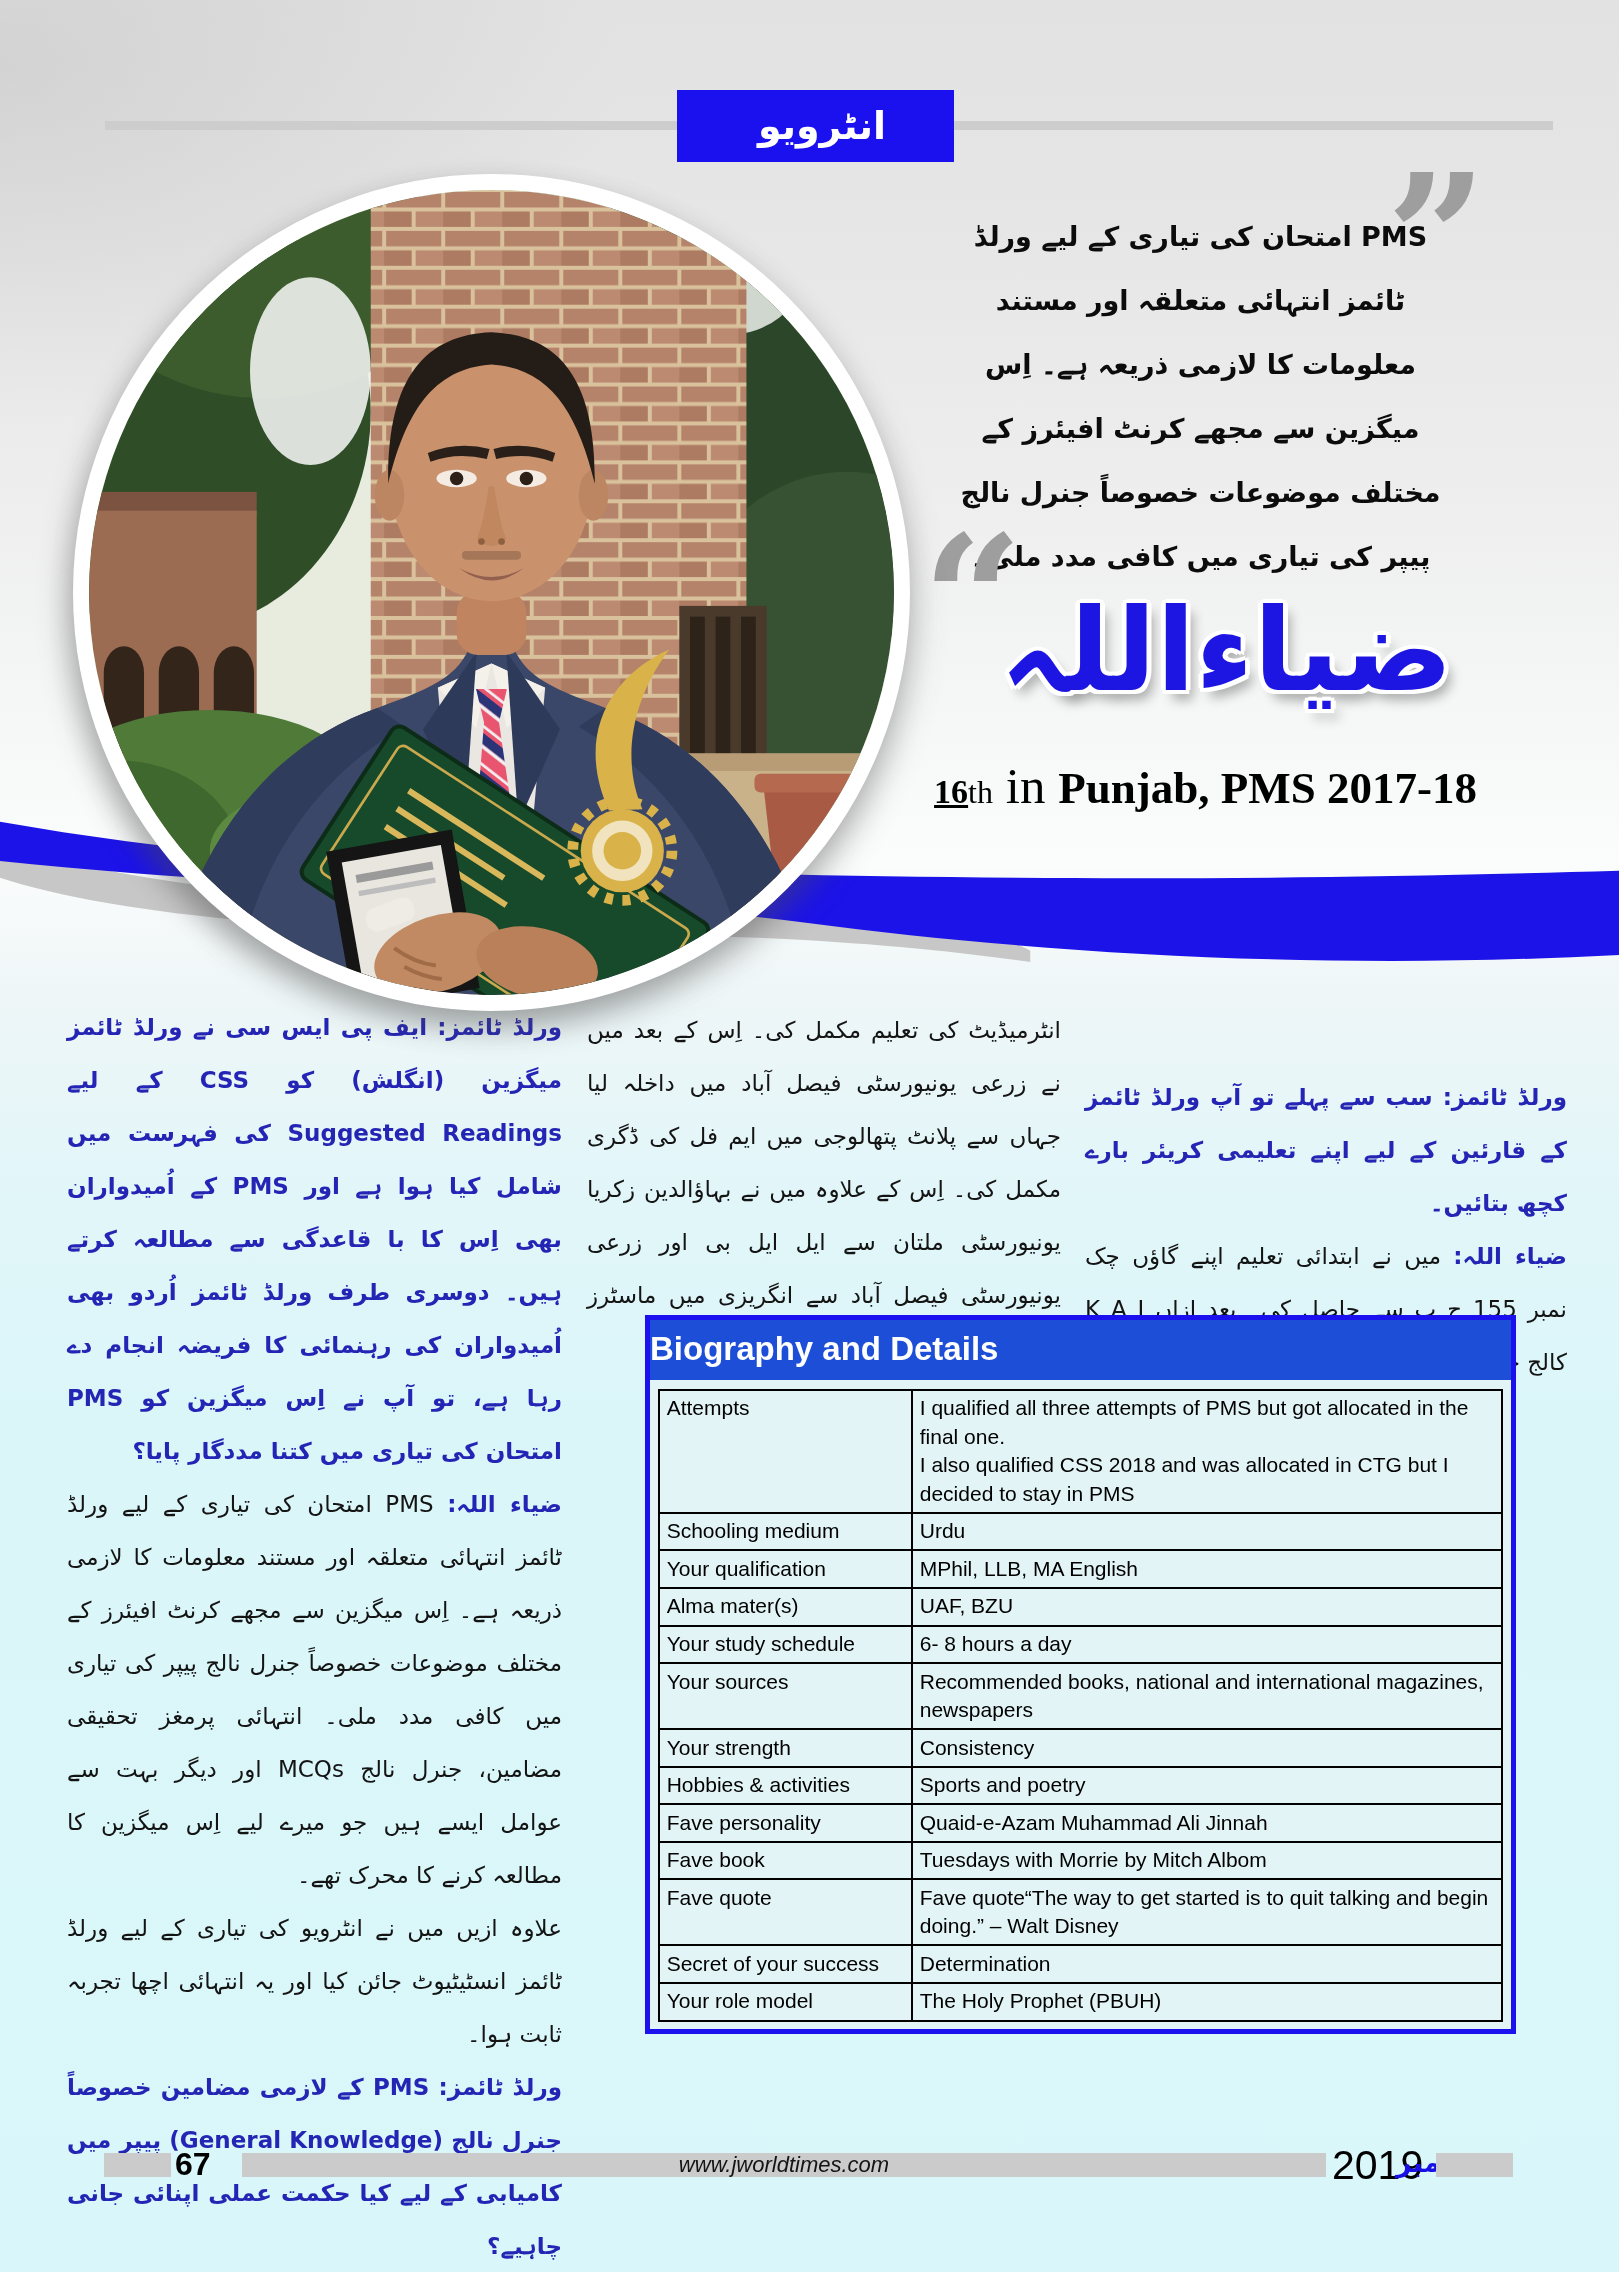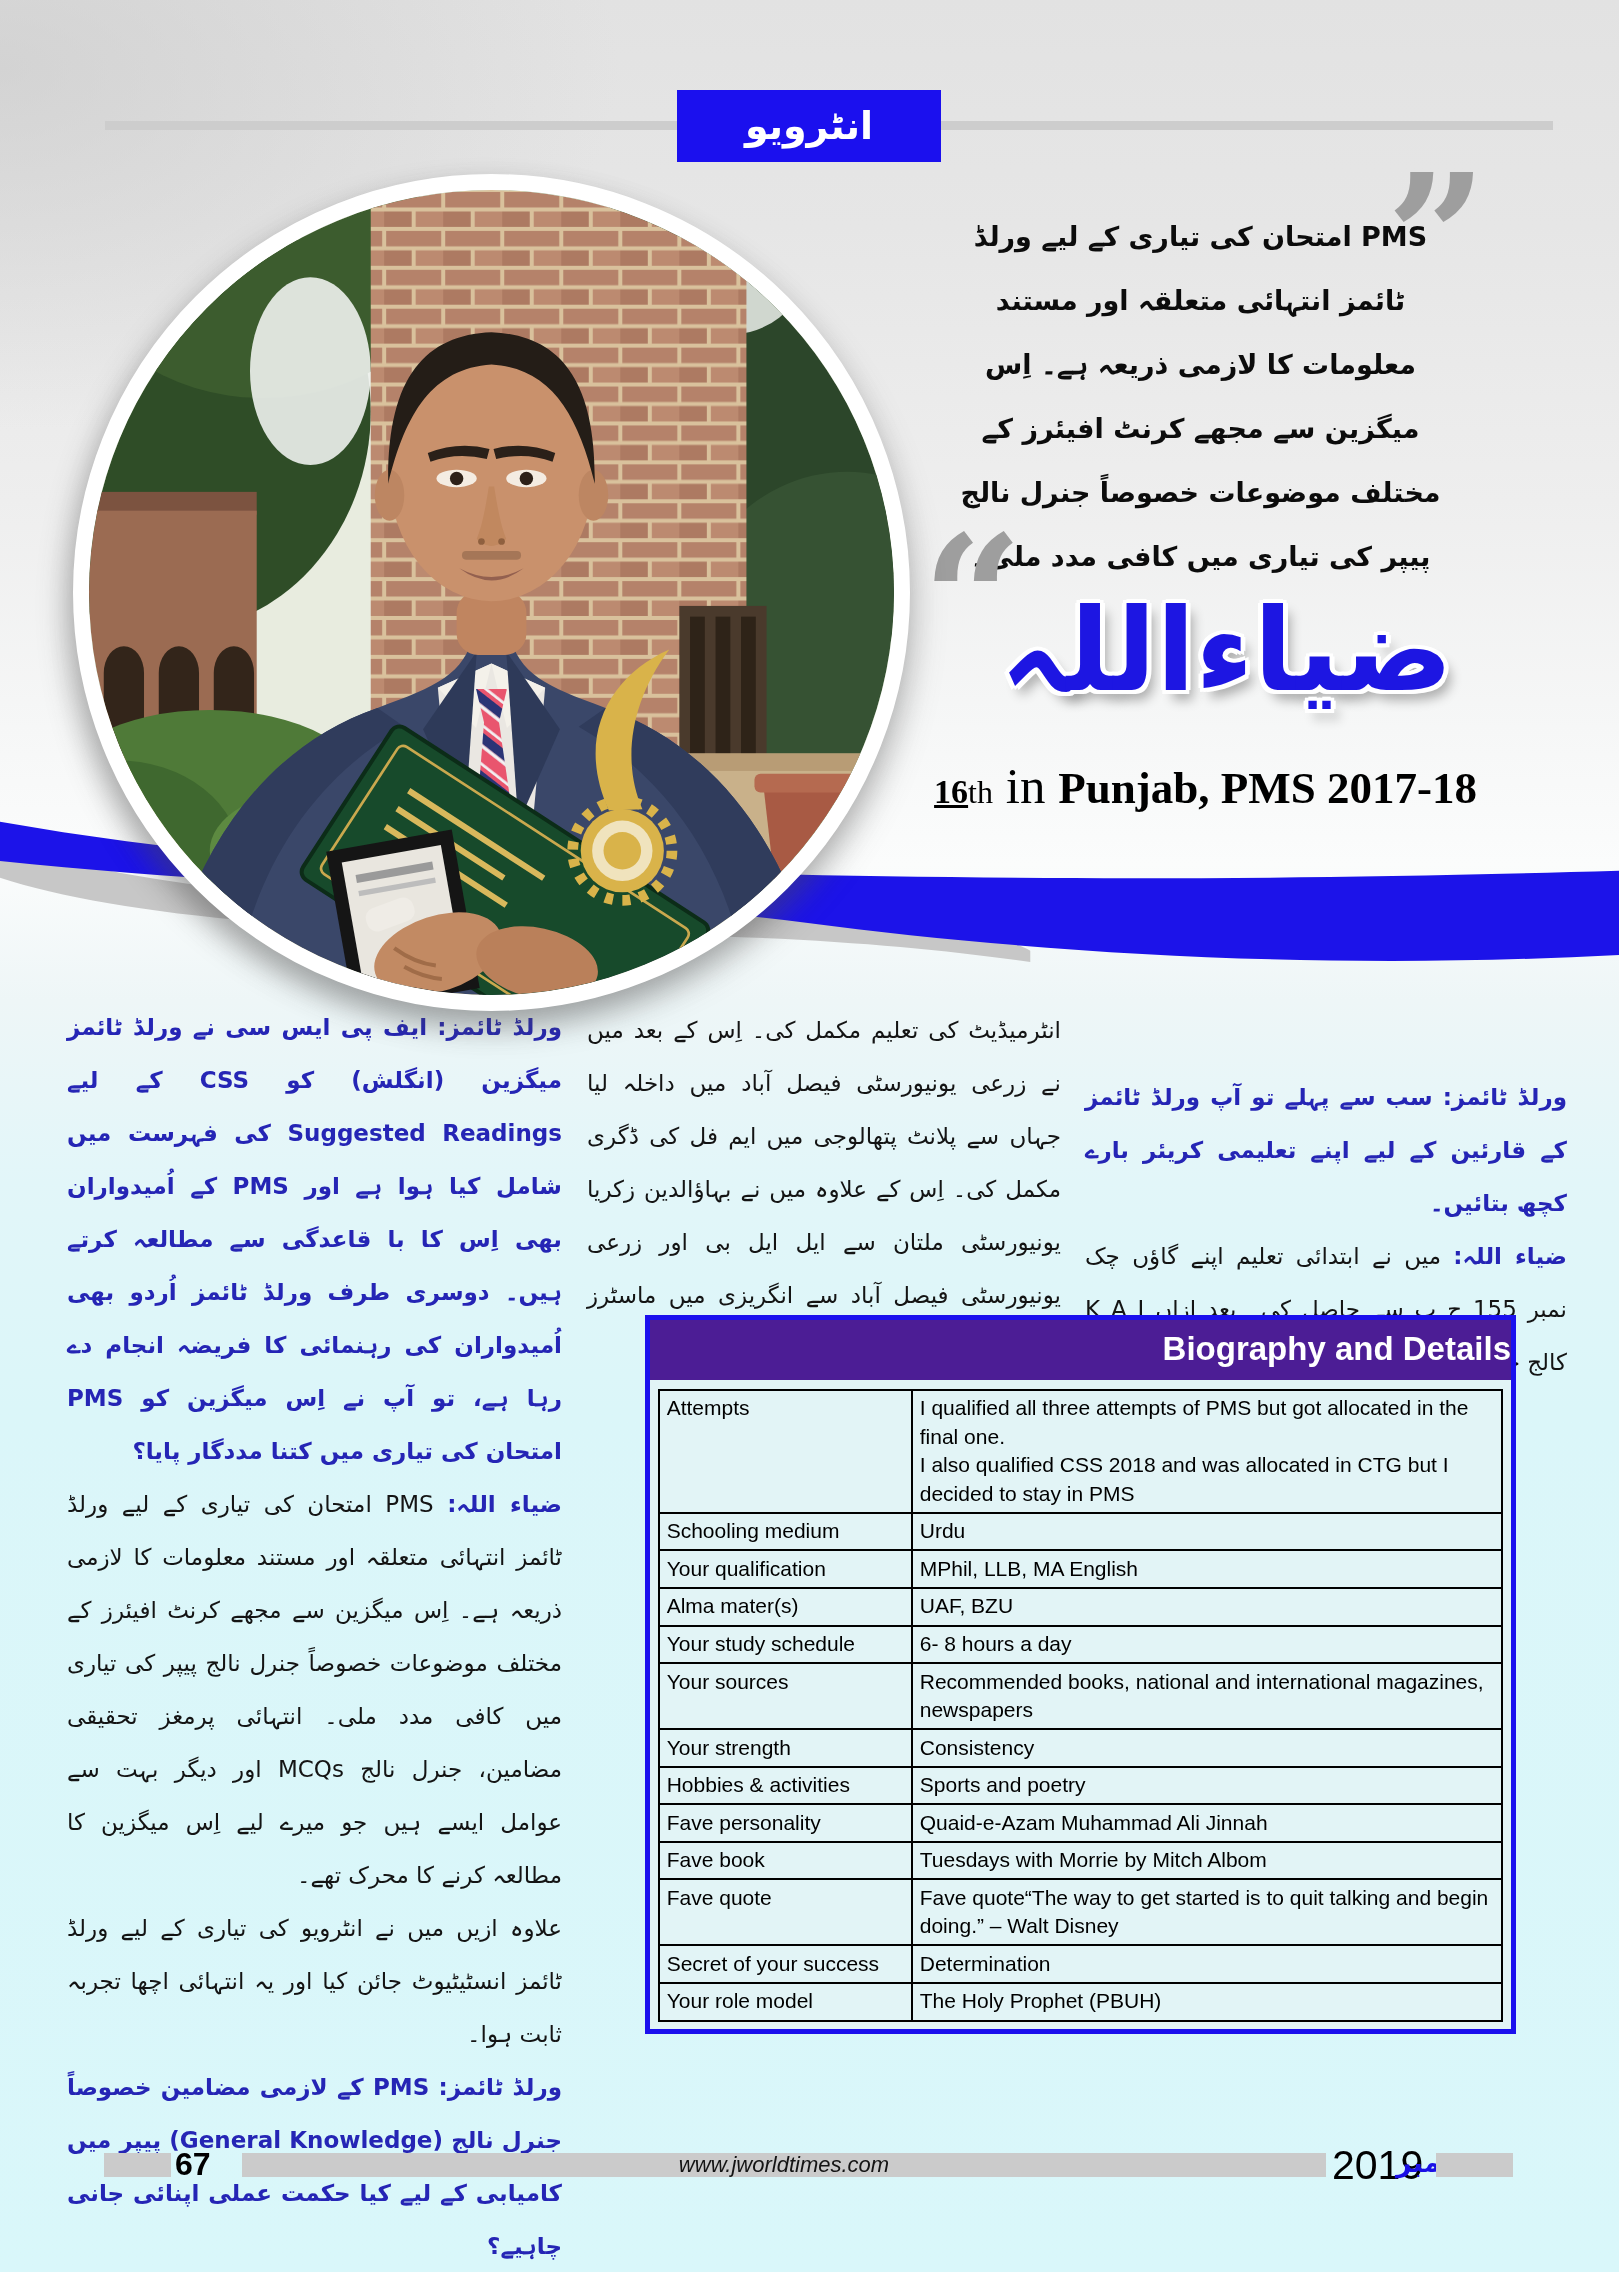--- a/index.html
+++ b/index.html
@@ -8,21 +8,21 @@
   .page{position:absolute;inset:0;
     background:linear-gradient(180deg,#e2e2e2 0%,#e6e6e6 10%,#eeeeee 22%,
       #f6f7f7 32%,#fbfcfc 38%,#eef6f7 44%,#e2f6f9 52%,#dbf6f9 62%,#d9f7fa 100%);}
   .page::before{content:"";position:absolute;inset:0;pointer-events:none;
     background:radial-gradient(ellipse 911px 533px at 0% 3%,rgba(198,198,198,.55),rgba(198,198,198,0) 68%);}
 
   
   .header-rule{position:absolute;left:105px;top:121px;width:1448px;height:9px;background:#cdcdcd;z-index:1;}
   .header-tab{position:absolute;left:677px;top:90px;width:264px;height:72px;background:#1b10ee;
     display:flex;align-items:center;justify-content:center;color:#fff;z-index:2;
-    font:700 38px/1 "DejaVu Sans",sans-serif;}
+    font:700 38px/1 "DejaVu Sans",sans-serif;padding-left:13px;}
 
   
   .swoosh{position:absolute;left:0;top:0;width:1619px;height:2273px;z-index:1;}
 
   
   .photo-wrap{position:absolute;left:73px;top:174px;width:805px;height:805px;
     border:16px solid #fff;border-radius:50%;overflow:hidden;z-index:3;background:#aab89a;
     box-shadow:-7px 14px 28px rgba(70,70,70,.35), 7px 18px 31px rgba(90,90,90,.22);}
   .photo-wrap svg{width:100%;height:100%;display:block;}
 
@@ -52,21 +52,21 @@
   .col .q{color:#2525b5;font-weight:700;}
   .col .lead{color:#2525b5;font-weight:700;}
   .col-right{left:1085px;top:1071px;width:482px;}
   .col-middle{left:587px;top:1004px;width:474px;}
   .col-left{left:67px;top:948px;width:495px;}
   .tail{font-weight:700;text-align:right;}
 
   
   .bio{position:absolute;left:645px;top:1315px;width:871px;box-sizing:border-box;
     border:5.6px solid #1b10ee;background:#e2f4f6;z-index:2;}
-  .bio-header{background:#4c1d95;color:#fff;text-align:right;
+  .bio-header{background:#1d4ed8;color:#fff;text-align:left;
     font:700 33px/1 "Liberation Sans",sans-serif;padding:12px 0 14.7px;}
   .bio-body{padding:9px 7.7px 7.7px;}
   table.bio-table{width:100%;border-collapse:separate;border-spacing:0;border:1.4px solid #000;}
   table.bio-table td{border:1.4px solid #000;vertical-align:top;padding:3.5px 7px;
     font:400 21px/1.36 "Liberation Sans",sans-serif;color:#000;}
   td.bl{width:30%;}
   td.bv{white-space:pre-line;}
 
   
   .footer{position:absolute;left:0;top:2153px;width:1619px;height:28px;z-index:2;

